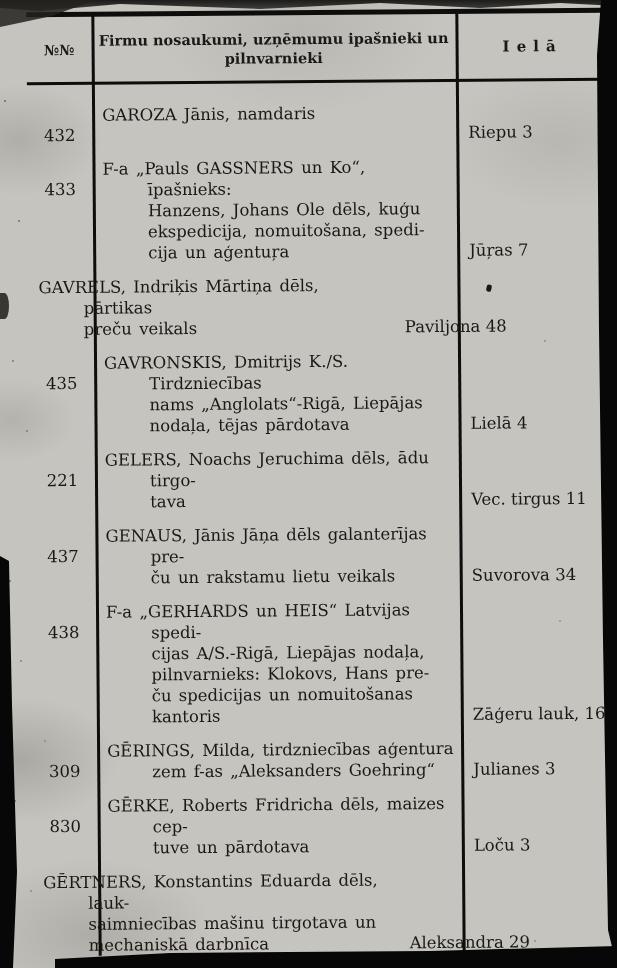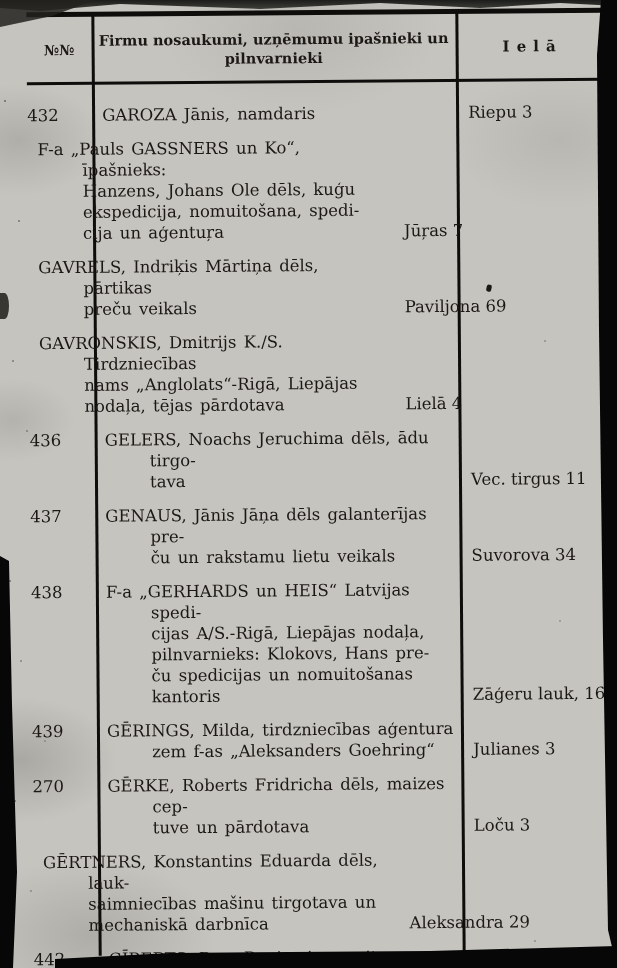--- a/index.html
+++ b/index.html
@@ -41,21 +41,21 @@
   .vline-1{left:65px;}
   .vline-2{left:429px;}
   .header{position:absolute;top:5px;left:0;width:100%;height:65px;border-bottom:3px solid #0e0d0b;display:flex;box-sizing:content-box;}
   .h-no{width:65px;display:flex;align-items:center;justify-content:center;font-size:14px;font-weight:bold;}
   .h-firms{width:364px;display:flex;align-items:center;justify-content:center;text-align:center;
     white-space:pre-line;font-size:14.5px;line-height:19px;font-weight:bold;}
   .h-street{width:147px;display:flex;align-items:center;justify-content:center;font-size:15px;font-weight:bold;
     letter-spacing:7px;text-indent:7px;}
   .rows{position:absolute;top:93px;left:0;width:100%;}
   .row{display:flex;margin-bottom:13px;}
-  .c-no{width:65px;text-align:left;font-size:16.5px;line-height:21px;flex:none;}
+  .c-no{width:65px;text-align:center;font-size:16.5px;line-height:21px;flex:none;margin-top:20px;}
   .c-txt{width:364px;flex:none;box-sizing:border-box;padding-left:55px;padding-right:6px;
     text-indent:-45px;white-space:pre-line;font-size:16.5px;line-height:21px;word-spacing:2px;}
   .c-addr{width:147px;flex:none;box-sizing:border-box;padding-left:12px;display:flex;align-items:flex-end;
     white-space:pre-line;font-size:16.5px;line-height:21px;}
   .ink-blob{position:absolute;left:458px;top:276px;width:5px;height:7px;background:#1a1813;border-radius:2px;transform:rotate(14deg);}
 </style>
 </head>
 <body>
 
 <div class="page">
@@ -75,42 +75,44 @@
 
     <div class="rows">
 
       <div class="row">
         <div class="c-no">432</div>
         <div class="c-txt">GAROZA Jānis, namdaris</div>
         <div class="c-addr"><div>Riepu 3</div></div>
       </div>
 
       <div class="row">
+        <div class="c-no">433</div>
         <div class="c-txt">F-a „Pauls GASSNERS un Ko“, īpašnieks:
 Hanzens, Johans Ole dēls, kuģu
 ekspedicija, nomuitošana, spedi-
 cija un aģentuŗa</div>
         <div class="c-addr"><div>Jūŗas 7</div></div>
       </div>
 
       <div class="row">
         <div class="c-txt">GAVRELS, Indriķis Mārtiņa dēls, pārtikas
 preču veikals</div>
-        <div class="c-addr"><div>Paviljona 69</div></div>
+        <div class="c-addr"><div>Paviljona 48</div></div>
       </div>
 
       <div class="row">
+        <div class="c-no">435</div>
         <div class="c-txt">GAVRONSKIS, Dmitrijs K./S. Tirdzniecības
 nams „Anglolats“-Rigā, Liepājas
 nodaļa, tējas pārdotava</div>
         <div class="c-addr"><div>Lielā 4</div></div>
       </div>
 
       <div class="row">
-        <div class="c-no">436</div>
+        <div class="c-no">221</div>
         <div class="c-txt">GELERS, Noachs Jeruchima dēls, ādu tirgo-
 tava</div>
         <div class="c-addr"><div>Vec. tirgus 11</div></div>
       </div>
 
       <div class="row">
         <div class="c-no">437</div>
         <div class="c-txt">GENAUS, Jānis Jāņa dēls galanterījas pre-
 ču un rakstamu lietu veikals</div>
         <div class="c-addr"><div>Suvorova 34</div></div>
@@ -120,28 +122,28 @@
         <div class="c-no">438</div>
         <div class="c-txt">F-a „GERHARDS un HEIS“ Latvijas spedi-
 cijas A/S.-Rigā, Liepājas nodaļa,
 pilnvarnieks: Klokovs, Hans pre-
 ču spedicijas un nomuitošanas
 kantoris</div>
         <div class="c-addr"><div>Zāģeru lauk, 16</div></div>
       </div>
 
       <div class="row">
-        <div class="c-no">439</div>
+        <div class="c-no">309</div>
         <div class="c-txt">GĒRINGS, Milda, tirdzniecības aģentura
 zem f-as „Aleksanders Goehring“</div>
         <div class="c-addr"><div>Julianes 3</div></div>
       </div>
 
       <div class="row">
-        <div class="c-no">270</div>
+        <div class="c-no">830</div>
         <div class="c-txt">GĒRKE, Roberts Fridricha dēls, maizes cep-
 tuve un pārdotava</div>
         <div class="c-addr"><div>Loču 3</div></div>
       </div>
 
       <div class="row">
         <div class="c-txt">GĒRTNERS, Konstantins Eduarda dēls, lauk-
 saimniecības mašinu tirgotava un
 mechaniskā darbnīca</div>
         <div class="c-addr"><div>Aleksandra 29</div></div>

